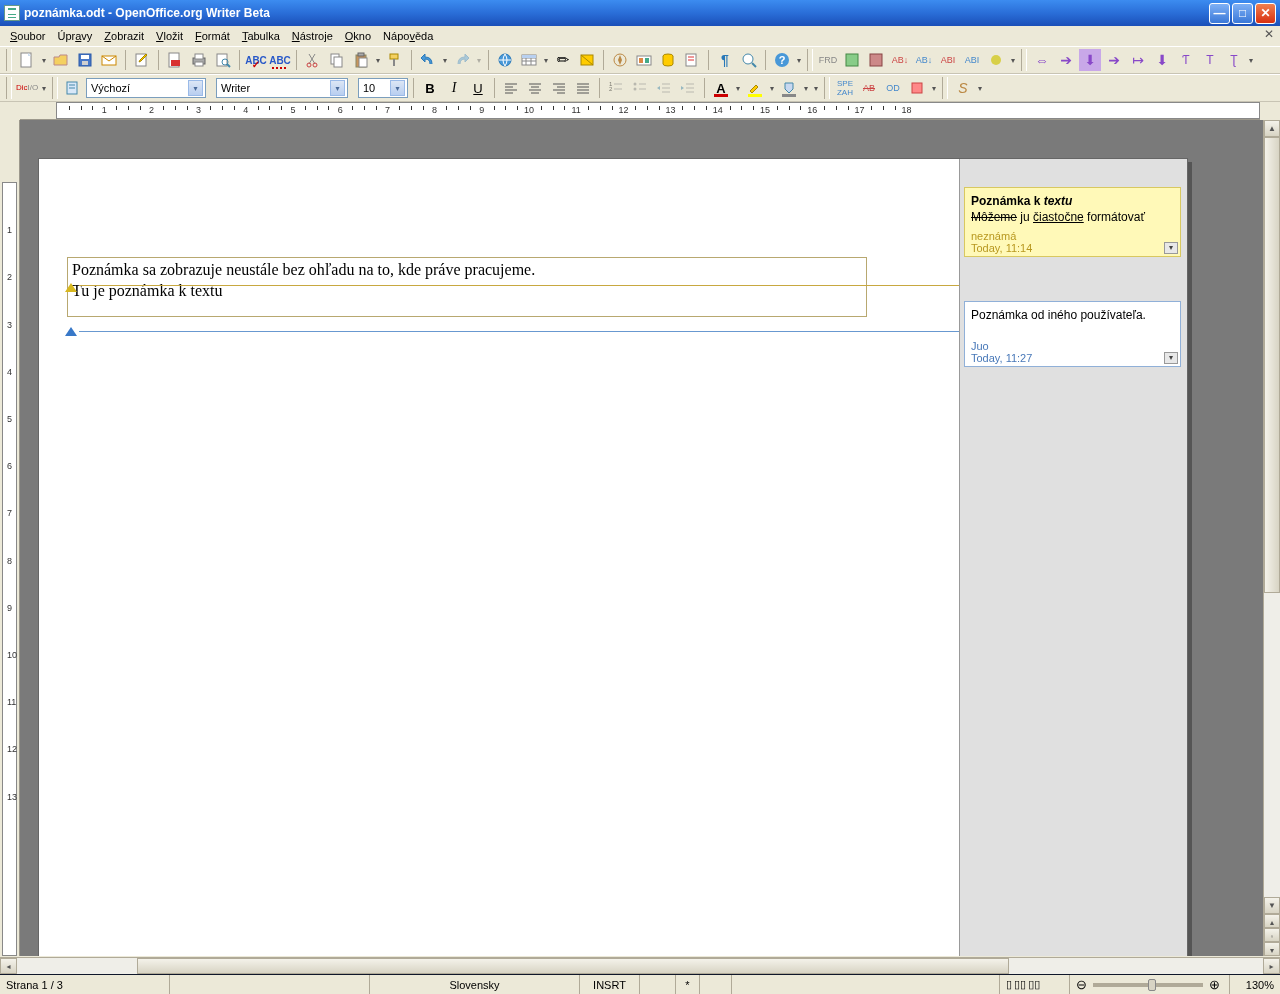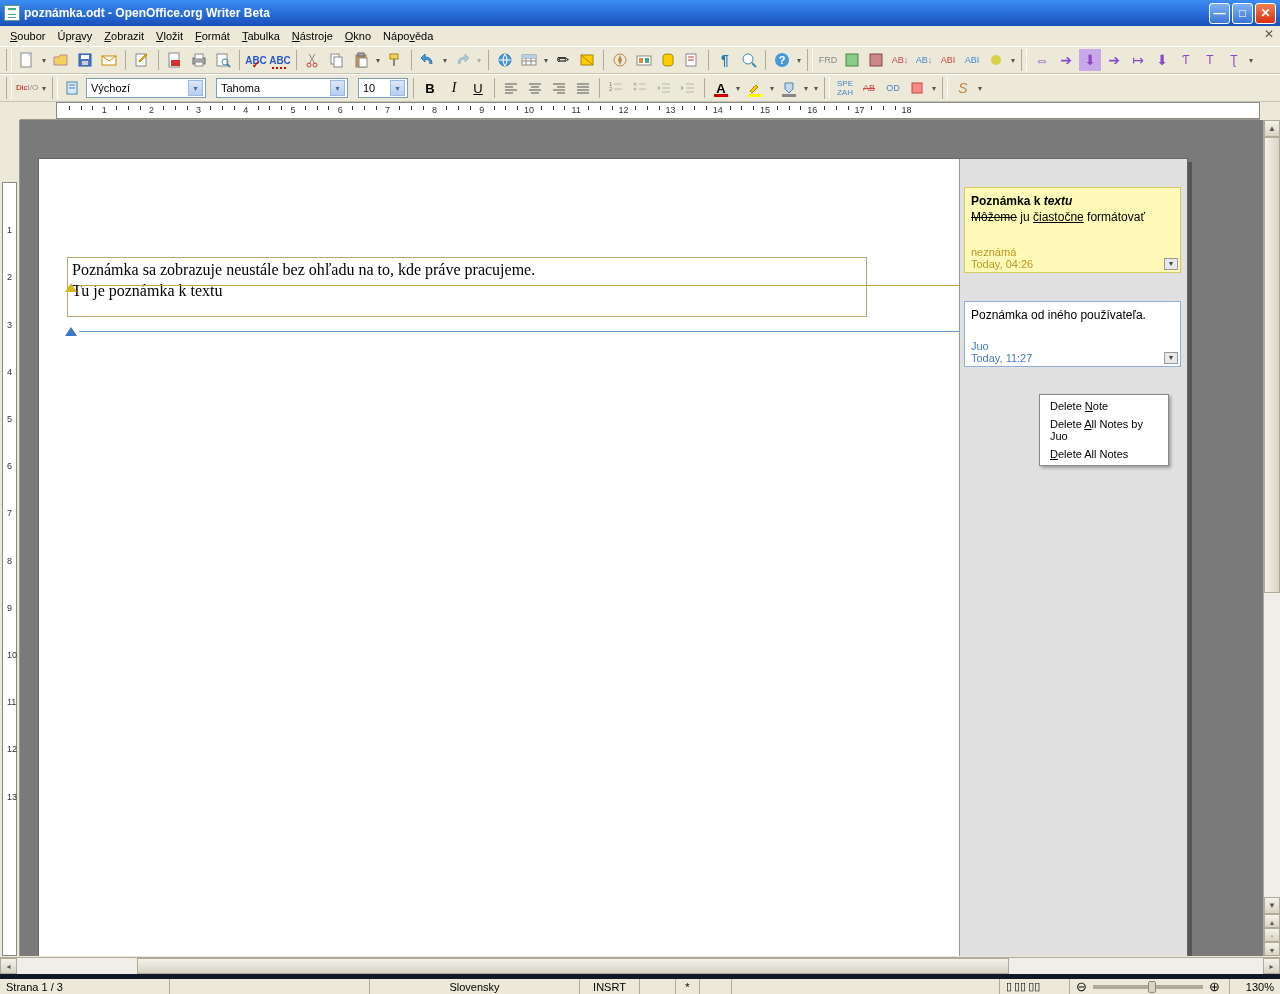--- a/index.html
+++ b/index.html
@@ -38,37 +38,37 @@
 .textframe{position:absolute;left:28px;top:98px;width:800px;height:60px;border:1px solid #b8a870;background:#fff;padding:2px 4px;font-family:"Times New Roman",serif;font-size:16px;line-height:1.3}
 .anchor1{position:absolute;left:26px;top:124px;width:0;height:0;border-left:6px solid transparent;border-right:6px solid transparent;border-bottom:9px solid #d8b820}
 .anchor2{position:absolute;left:26px;top:168px;width:0;height:0;border-left:6px solid transparent;border-right:6px solid transparent;border-bottom:9px solid #3878c8}
 .conn1{position:absolute;left:40px;top:126px;width:880px;height:1px;background:linear-gradient(to right,#c8a840,#c8a840)}
 .conn2{position:absolute;left:40px;top:172px;width:880px;height:1px;background:#6898d0}
 .notespane{position:absolute;right:0;top:0;bottom:0;width:228px;background:#e0e0e0;border-left:1px solid #999}
 .note{position:absolute;left:4px;right:6px;padding:6px 6px 2px 6px;font-size:12px;border:1px solid #999}
 .note.n1{top:28px;background:#fff9b8;border-color:#d8c860}
 .note.n2{top:142px;background:#ffffff;border-color:#90b0d8}
 .note .ntitle{font-weight:bold;margin-bottom:2px}
-.note .nbody{margin-bottom:22px}
+.note .nbody{margin-bottom:6px}
 .note .nauth{font-size:11px}
 .note.n1 .nauth{color:#b89820}
 .note.n2 .nauth{color:#4878b8}
 .note .ndrop{position:absolute;right:2px;bottom:2px;width:14px;height:12px;background:#e8e8e8;border:1px solid #999;font-size:8px;text-align:center;line-height:10px;color:#444}
 .ctxmenu{position:absolute;right:18px;top:235px;width:130px;background:#fff;border:1px solid #888;box-shadow:2px 2px 3px rgba(0,0,0,.3);padding:2px 0;z-index:50}
 .ctxmenu .ci{padding:3px 10px;font-size:11px;cursor:default}
 .ctxmenu .ci u{text-decoration:underline}
 .vscroll{width:17px;background:#ece9d8;border-left:1px solid #b0aa98;display:flex;flex-direction:column}
 .vscroll .sbtn{height:17px;background:linear-gradient(#f4f2ea,#d8d4c4);border:1px solid #b0aa98;font-size:8px;text-align:center;line-height:15px;color:#555}
 .vscroll .strack{flex:1;background:#efeee8;position:relative}
 .vscroll .sthumb{position:absolute;left:0;right:0;top:0;height:60%;background:linear-gradient(to right,#f4f2ea,#d8d4c4);border:1px solid #b0aa98}
 .hscroll{position:absolute;bottom:20px;left:0;right:0;height:17px;background:#ece9d8;border-top:1px solid #b0aa98;display:flex}
 .hscroll .sbtn{width:17px;background:linear-gradient(#f4f2ea,#d8d4c4);border:1px solid #b0aa98;font-size:8px;text-align:center;line-height:15px;color:#555}
 .hscroll .strack{flex:1;background:#efeee8;position:relative}
 .hscroll .sthumb{position:absolute;top:0;bottom:0;left:120px;width:70%;background:linear-gradient(#f4f2ea,#d8d4c4);border:1px solid #b0aa98}
-.statusbar{position:absolute;bottom:0;left:0;right:0;height:20px;background:#ece9d8;border-top:5px solid #0f172a;display:flex;align-items:center;font-size:11px}
+.statusbar{position:absolute;bottom:0;left:0;right:0;height:20px;background:#ece9d8;border-top:1px solid #0f172a;display:flex;align-items:center;font-size:11px}
 .statusbar .cell{height:100%;border-right:1px solid #b0aa98;padding:0 6px;display:flex;align-items:center}
 .stike{text-decoration:line-through}
 .udl{text-decoration:underline}
 .ital{font-style:italic}
 svg{display:block}
 .zoom-slider{width:110px;height:4px;background:#b0aa98;position:relative;margin:0 6px}
 .zoom-slider .zh{position:absolute;top:-4px;left:50%;width:8px;height:12px;background:#d8d4c4;border:1px solid #888;border-radius:2px}
 </style>
 </head>
 <body>
@@ -311,21 +311,21 @@
         <line x1="4" y1="5" x2="10" y2="5" stroke="#48a"></line>
         <line x1="4" y1="8" x2="10" y2="8" stroke="#48a"></line>
       </svg>
     </div>
   <div class="combo" style="width:120px">
       <span class="cv">Výchozí</span>
       <span class="carrow">▾</span>
     </div>
   <div style="width:6px"></div>
   <div class="combo" style="width:132px">
-      <span class="cv">Tahoma</span>
+      <span class="cv">Writer</span>
       <span class="carrow">▾</span>
     </div>
   <div style="width:6px"></div>
   <div class="combo" style="width:50px">
       <span class="cv">10</span>
       <span class="carrow">▾</span>
     </div>
   <div class="tb-sep"></div>
   <div class="tb-btn" style="font-weight:bold;font-size:13px">B</div>
   <div class="tb-btn" style="font-style:italic;font-family:serif;font-size:14px">I</div>
@@ -523,33 +523,28 @@
       <div class="anchor1"></div>
       <div class="anchor2"></div>
       <div class="conn1"></div>
       <div class="conn2"></div>
 
       <div class="notespane">
         <div class="note n1">
           <div class="ntitle"><span>Poznámka k </span><span class="ital">textu</span></div>
           <div class="nbody"><span class="stike">Môžeme</span><span> ju </span><span class="udl">čiastočne</span><span> formátovať</span></div>
           <div class="nauth">neznámá</div>
-          <div class="nauth">Today, 04:26</div>
+          <div class="nauth">Today, 11:14</div>
           <div class="ndrop">▾</div>
         </div>
         <div class="note n2">
           <div class="nbody" style="margin-bottom:18px">Poznámka od iného používateľa.</div>
           <div class="nauth">Juo</div>
           <div class="nauth">Today, 11:27</div>
           <div class="ndrop">▾</div>
-        </div>
-        <div class="ctxmenu">
-          <div class="ci"><span>Delete </span><u>N</u><span>ote</span></div>
-          <div class="ci"><span>Delete </span><u>A</u><span>ll Notes by Juo</span></div>
-          <div class="ci"><span></span><u>D</u><span>elete All Notes</span></div>
         </div>
       </div>
     </div>
   </div>
   <div class="vscroll">
     <div class="sbtn">▲</div>
     <div class="strack">
         <div class="sthumb"></div>
       </div>
     <div class="sbtn">▼</div>

